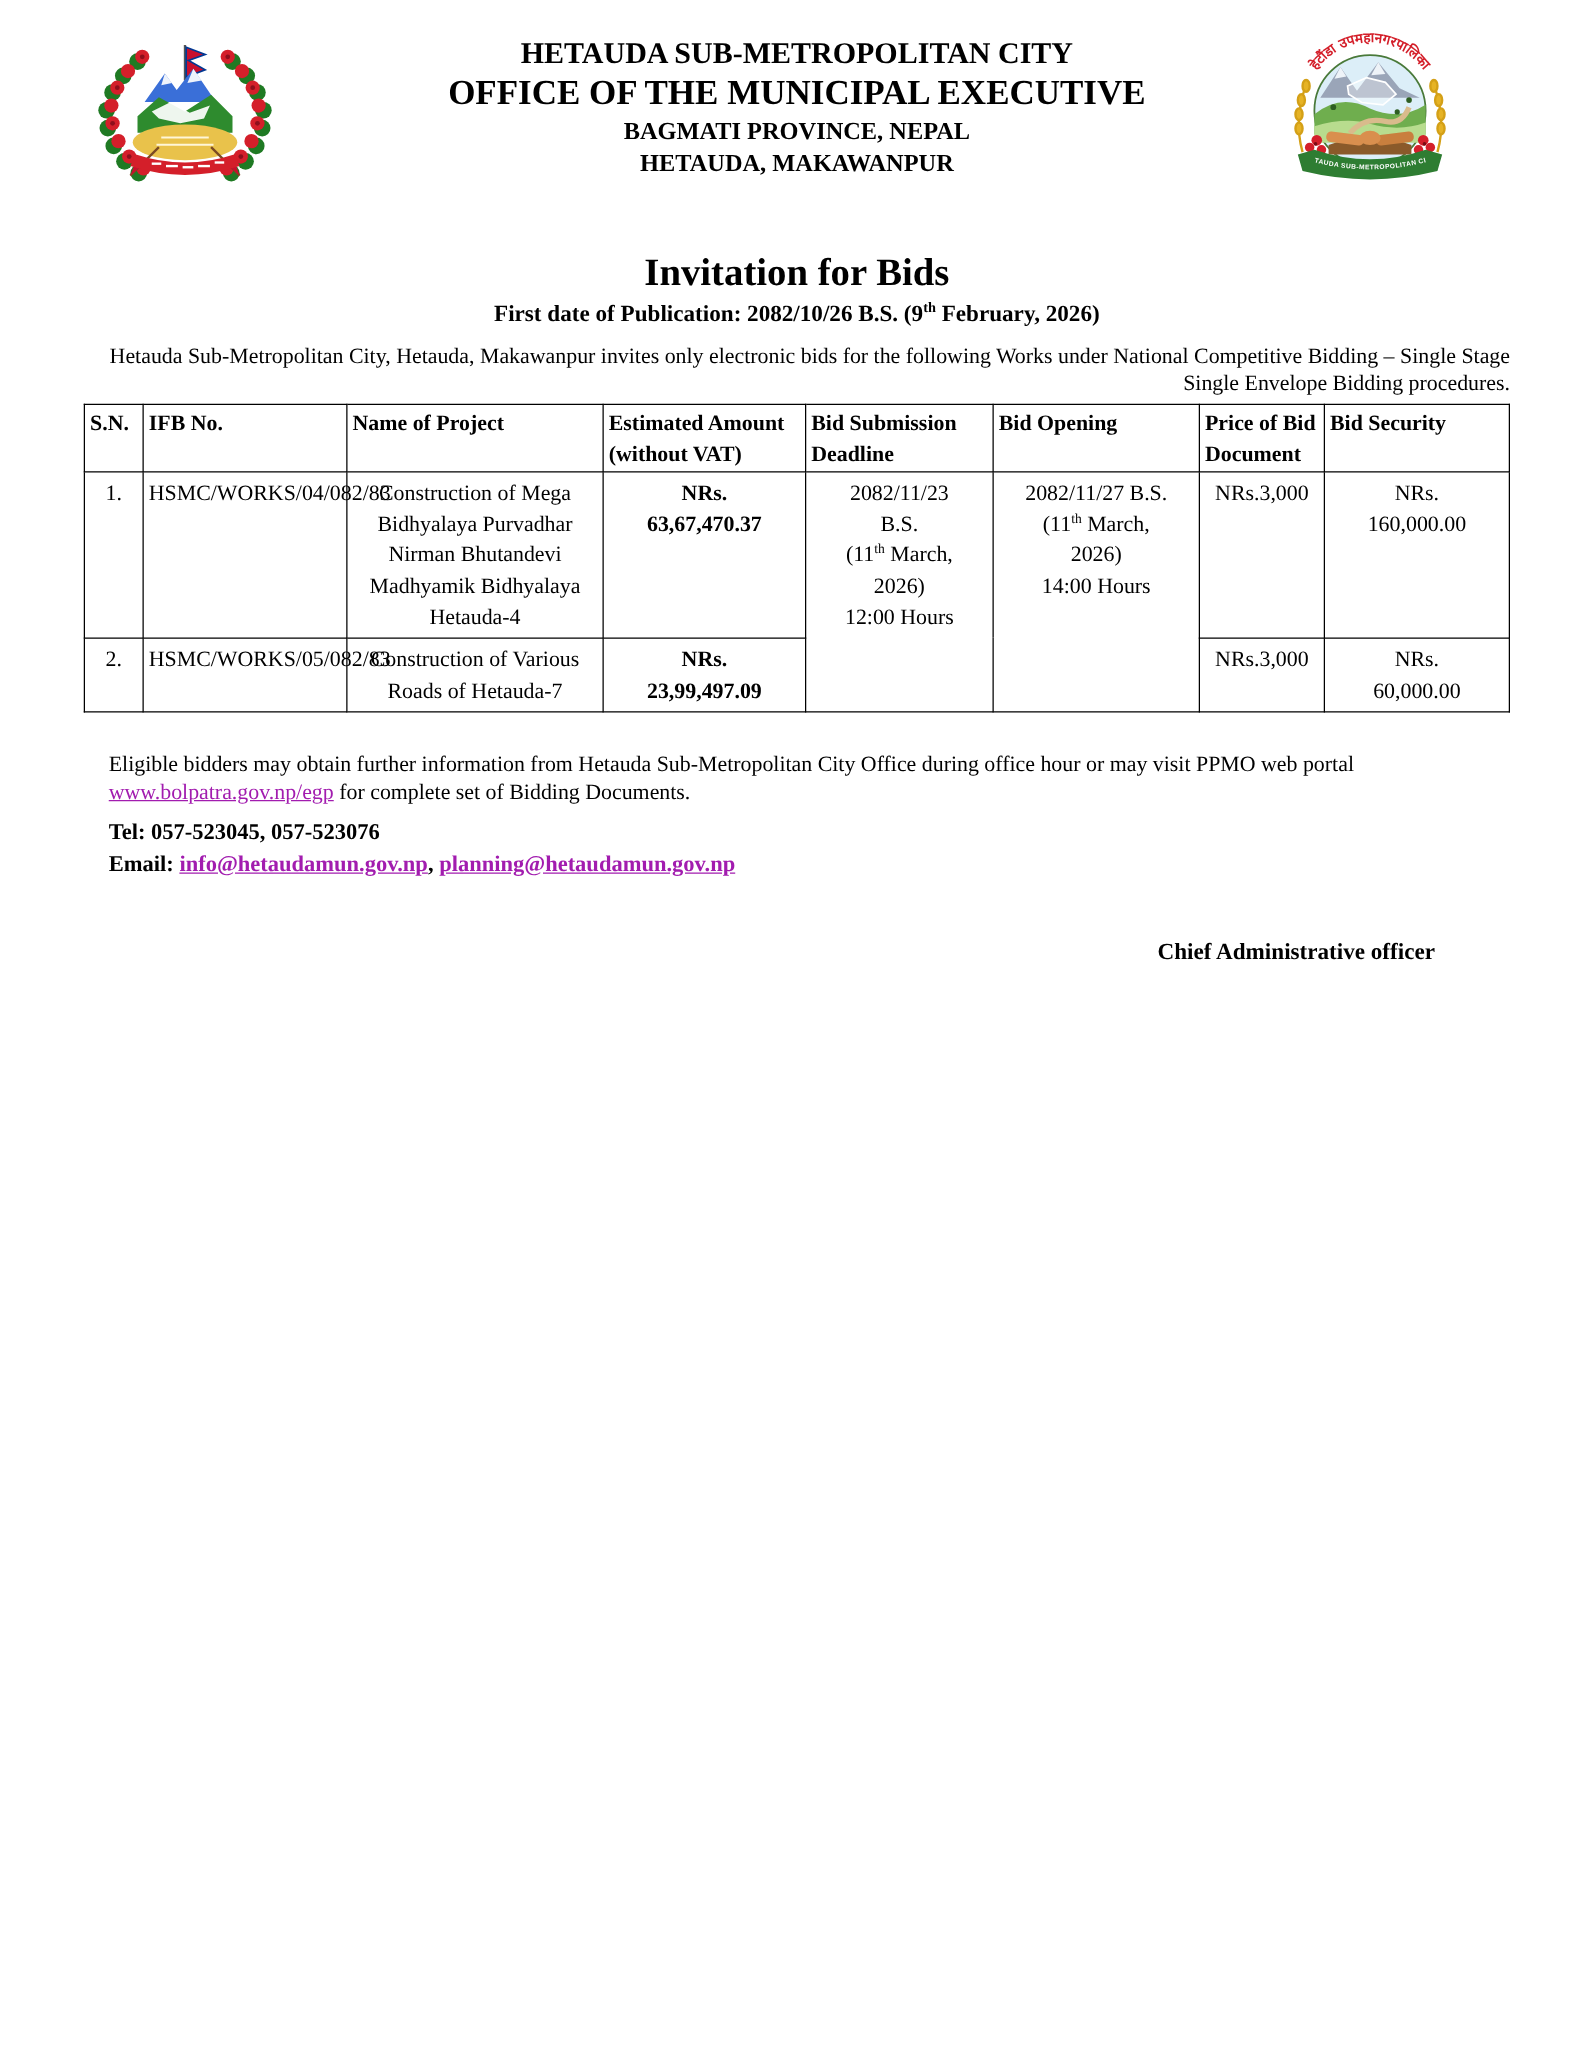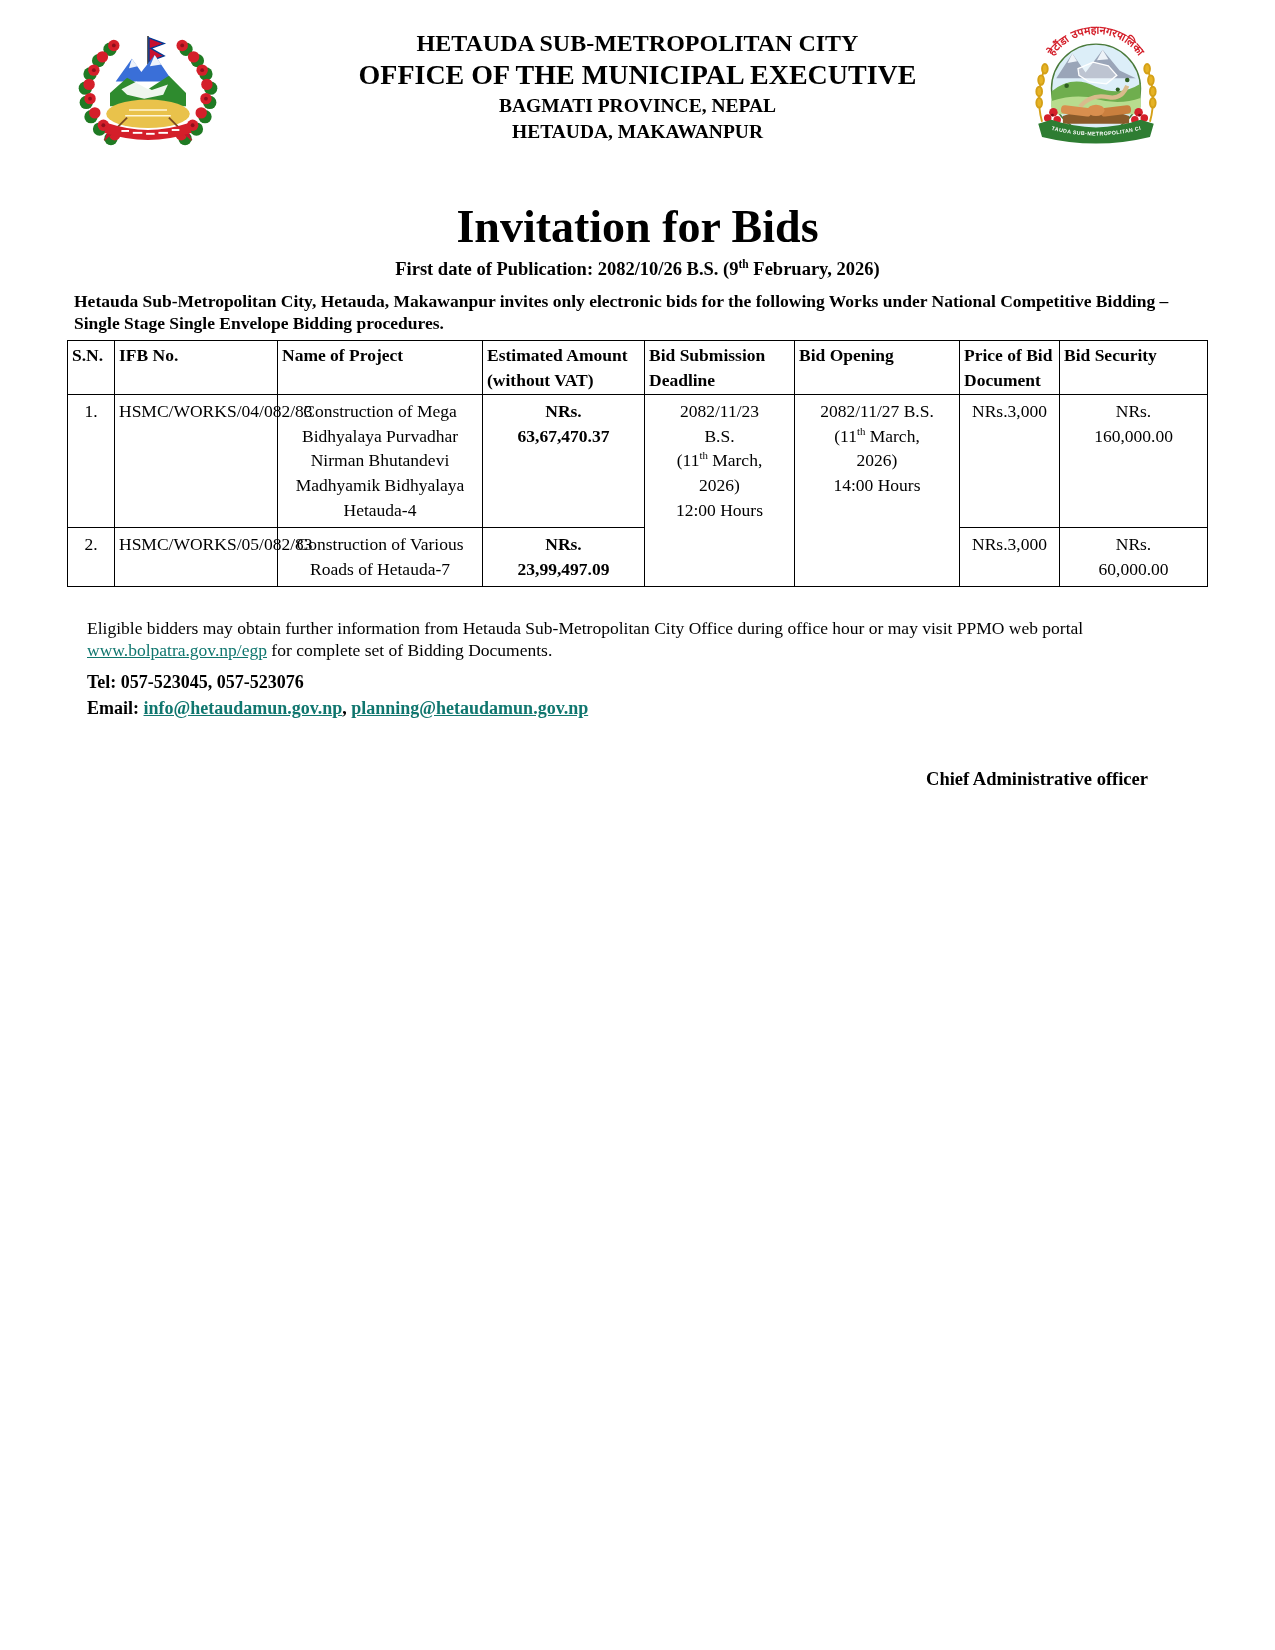--- a/index.html
+++ b/index.html
@@ -9,45 +9,45 @@
   
   .letterhead{position:relative;height:168px;padding-top:2px;}
   .logo-left{position:absolute;left:72px;top:30px;}
   .logo-right{position:absolute;right:108px;top:8px;}
   .org-block{width:720px;margin:0 auto;text-align:center;padding-top:28px;}
   .org-name{font-size:24px;font-weight:bold;line-height:1.1;}
   .org-office{font-size:28px;font-weight:bold;line-height:1.15;margin-top:3px;}
   .org-addr{font-size:19.5px;font-weight:bold;line-height:1.25;margin-top:2px;}
 
   
-  .doc-title{font-size:46px;font-weight:bold;text-align:center;margin:30px 0 6px 0;}
+  .doc-title{font-size:31px;font-weight:bold;text-align:center;margin:30px 0 6px 0;}
   .pub-line{font-size:18.5px;font-weight:bold;text-align:center;margin-top:6px;}
   sup{font-size:0.62em;vertical-align:super;line-height:0;}
 
   
-  .intro{margin:10px 67px 0 74px;font-size:17.5px;line-height:1.27;text-align:left;font-weight:bold;}
+  .intro{margin:10px 67px 0 74px;font-size:17.5px;line-height:1.27;text-align:right;}
 
   
   table.bids{border-collapse:collapse;table-layout:fixed;margin:6px 0 0 67px;width:1141px;font-size:17.5px;}
   table.bids th,table.bids td{border:1.5px solid #000;}
   table.bids th{font-weight:bold;text-align:left;vertical-align:top;padding:2px 4px;line-height:1.38;}
   table.bids td{text-align:center;vertical-align:top;padding:4px 4px;line-height:1.42;}
   th.h-submission{padding:2px 20px;}
   td.c-project{padding:4px 16px;margin-top:11px;}
   td.c-amount{font-weight:bold;}
   td.c-price{vertical-align:middle;}
   td.c-security{padding-top:7px;}
   td.c-merged{vertical-align:middle;}
   col.w-sn{width:47px;} col.w-ifb{width:163px;} col.w-project{width:205px;}
   col.w-amount{width:162px;} col.w-submission{width:150px;} col.w-opening{width:165px;}
   col.w-price{width:100px;} col.w-security{width:148px;}
 
   
   .eligible{margin:30px 67px 0 87px;font-size:17.5px;line-height:1.3;}
-  .link{color:#0f766e;text-decoration:underline;cursor:pointer;}
+  .link{color:#a21caf;text-decoration:underline;cursor:pointer;}
   .tel-line{margin:10px 67px 0 87px;font-size:18px;font-weight:bold;}
   .email-line{margin:5px 67px 0 87px;font-size:18px;font-weight:bold;}
   .signature{margin:50px 67px 0 87px;text-align:right;padding-right:60px;font-size:18.5px;font-weight:bold;}
 </style>
 </head>
 <body>
 
 <div class="page">
 
   <div class="letterhead">

